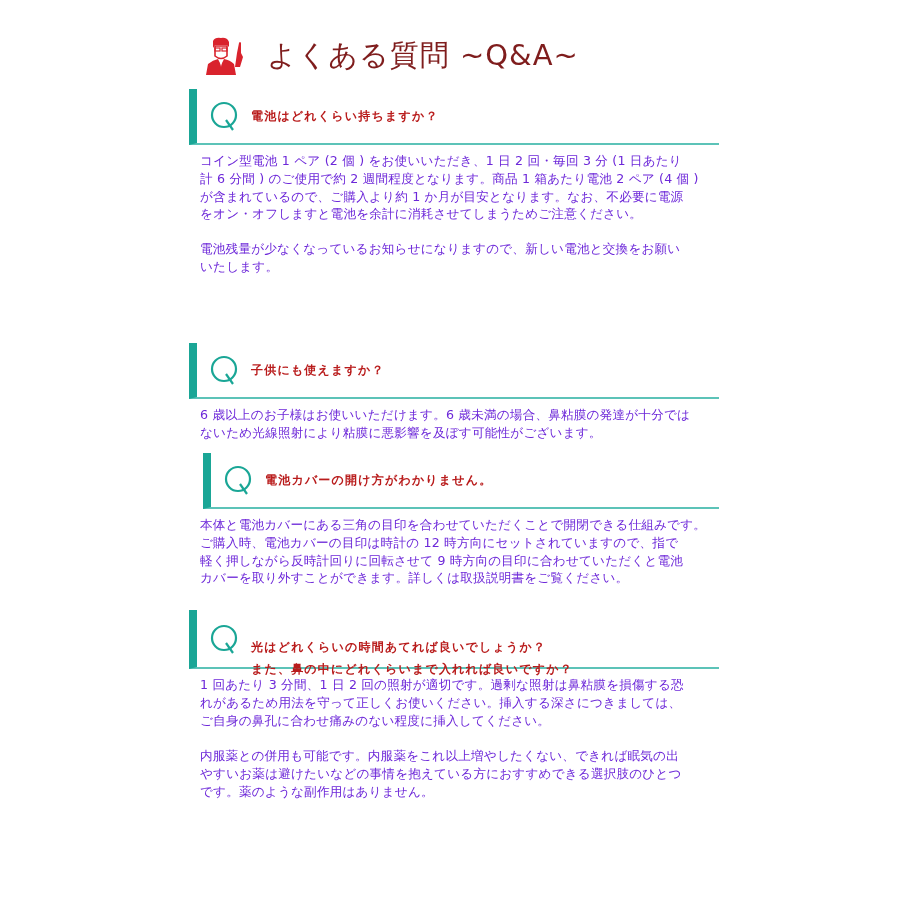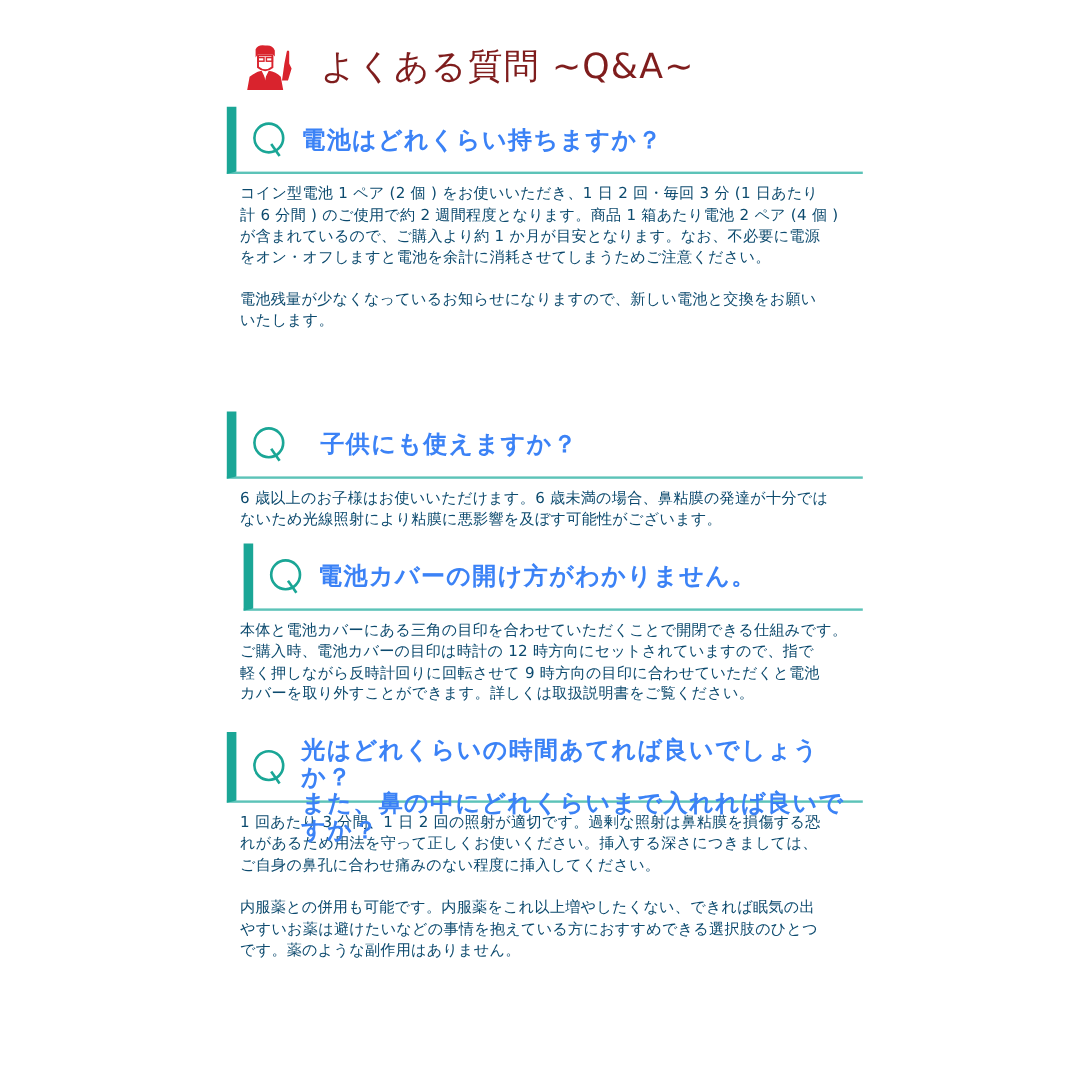--- a/index.html
+++ b/index.html
@@ -5,22 +5,22 @@
     html, body { margin: 0; padding: 0; background: #ffffff; }
     body { width: 900px; height: 900px; position: relative; overflow: hidden;
       font-family: "DejaVu Sans", "Liberation Sans", sans-serif; color: #333; }
     .header { position: absolute; left: 203px; top: 36px; height: 40px; display: flex; align-items: center; }
     .header .icon { width: 44px; height: 38px; margin-right: 20px; }
     .header .title { font-size: 29px; color: #7f1d1d; letter-spacing: 1px; white-space: nowrap; }
     .qa { position: absolute; left: 189px; width: 530px; }
     .qbar { position: relative; border-left: 8px solid #1aa696; border-bottom: 2px solid #5cc3b8;
       display: flex; align-items: center; box-sizing: border-box; }
     .qbar .qicon { width: 32px; height: 32px; margin-left: 12px; margin-right: 10px; flex: none; }
-    .qbar .qtext { font-size: 20px; font-weight: bold; color: #3b82f6; line-height: 22px; letter-spacing: 1.2px; }
-    .answer { margin-left: 11px; margin-top: 7px; font-size: 12.6px; line-height: 17.8px; color: #0c4a6e; white-space: pre-line; letter-spacing: 0.2px; width: 540px; }
+    .qbar .qtext { font-size: 12px; font-weight: bold; color: #b91c1c; line-height: 22px; letter-spacing: 1.2px; }
+    .answer { margin-left: 11px; margin-top: 7px; font-size: 12.6px; line-height: 17.8px; color: #6d28d9; white-space: pre-line; letter-spacing: 0.2px; width: 540px; }
   </style>
 </head>
 <body>
 
 <div class="header">
   <svg class="icon" viewBox="0 0 44 38">
     <g fill="#d9232d">
       <path d="M10 4 Q12 0 18 1 Q24 0 26 5 L26 10 L24 8 L12 8 L10 11 Z"></path>
       <path d="M12 9 L24 9 L24 19 Q18 24 12 19 Z" fill="none" stroke="#d9232d" stroke-width="1.6"></path>
       <rect x="12" y="11" width="5" height="3" fill="none" stroke="#d9232d" stroke-width="1.2"></rect>
@@ -46,21 +46,21 @@
 が含まれているので、ご購入より約 1 か月が目安となります。なお、不必要に電源
 をオン・オフしますと電池を余計に消耗させてしまうためご注意ください。</div>
 </div>
 
 <div class="qa" style="top:233px;">
   <div class="answer">電池残量が少なくなっているお知らせになりますので、新しい電池と交換をお願い
 いたします。</div>
 </div>
 
 <div class="qa" style="top:343px;">
-  <div class="qbar" style="height:56px;gap:16px;">
+  <div class="qbar" style="height:56px;">
     <svg class="qicon" viewBox="0 0 32 32">
         <circle cx="15" cy="15" r="12" fill="none" stroke="#1aa696" stroke-width="2.2"></circle>
         <line x1="17" y1="20" x2="24" y2="30" stroke="#1aa696" stroke-width="2.2"></line>
       </svg>
     <span class="qtext">子供にも使えますか？</span>
   </div>
   <div class="answer">6 歳以上のお子様はお使いいただけます。6 歳未満の場合、鼻粘膜の発達が十分では
 ないため光線照射により粘膜に悪影響を及ぼす可能性がございます。</div>
 </div>
 

